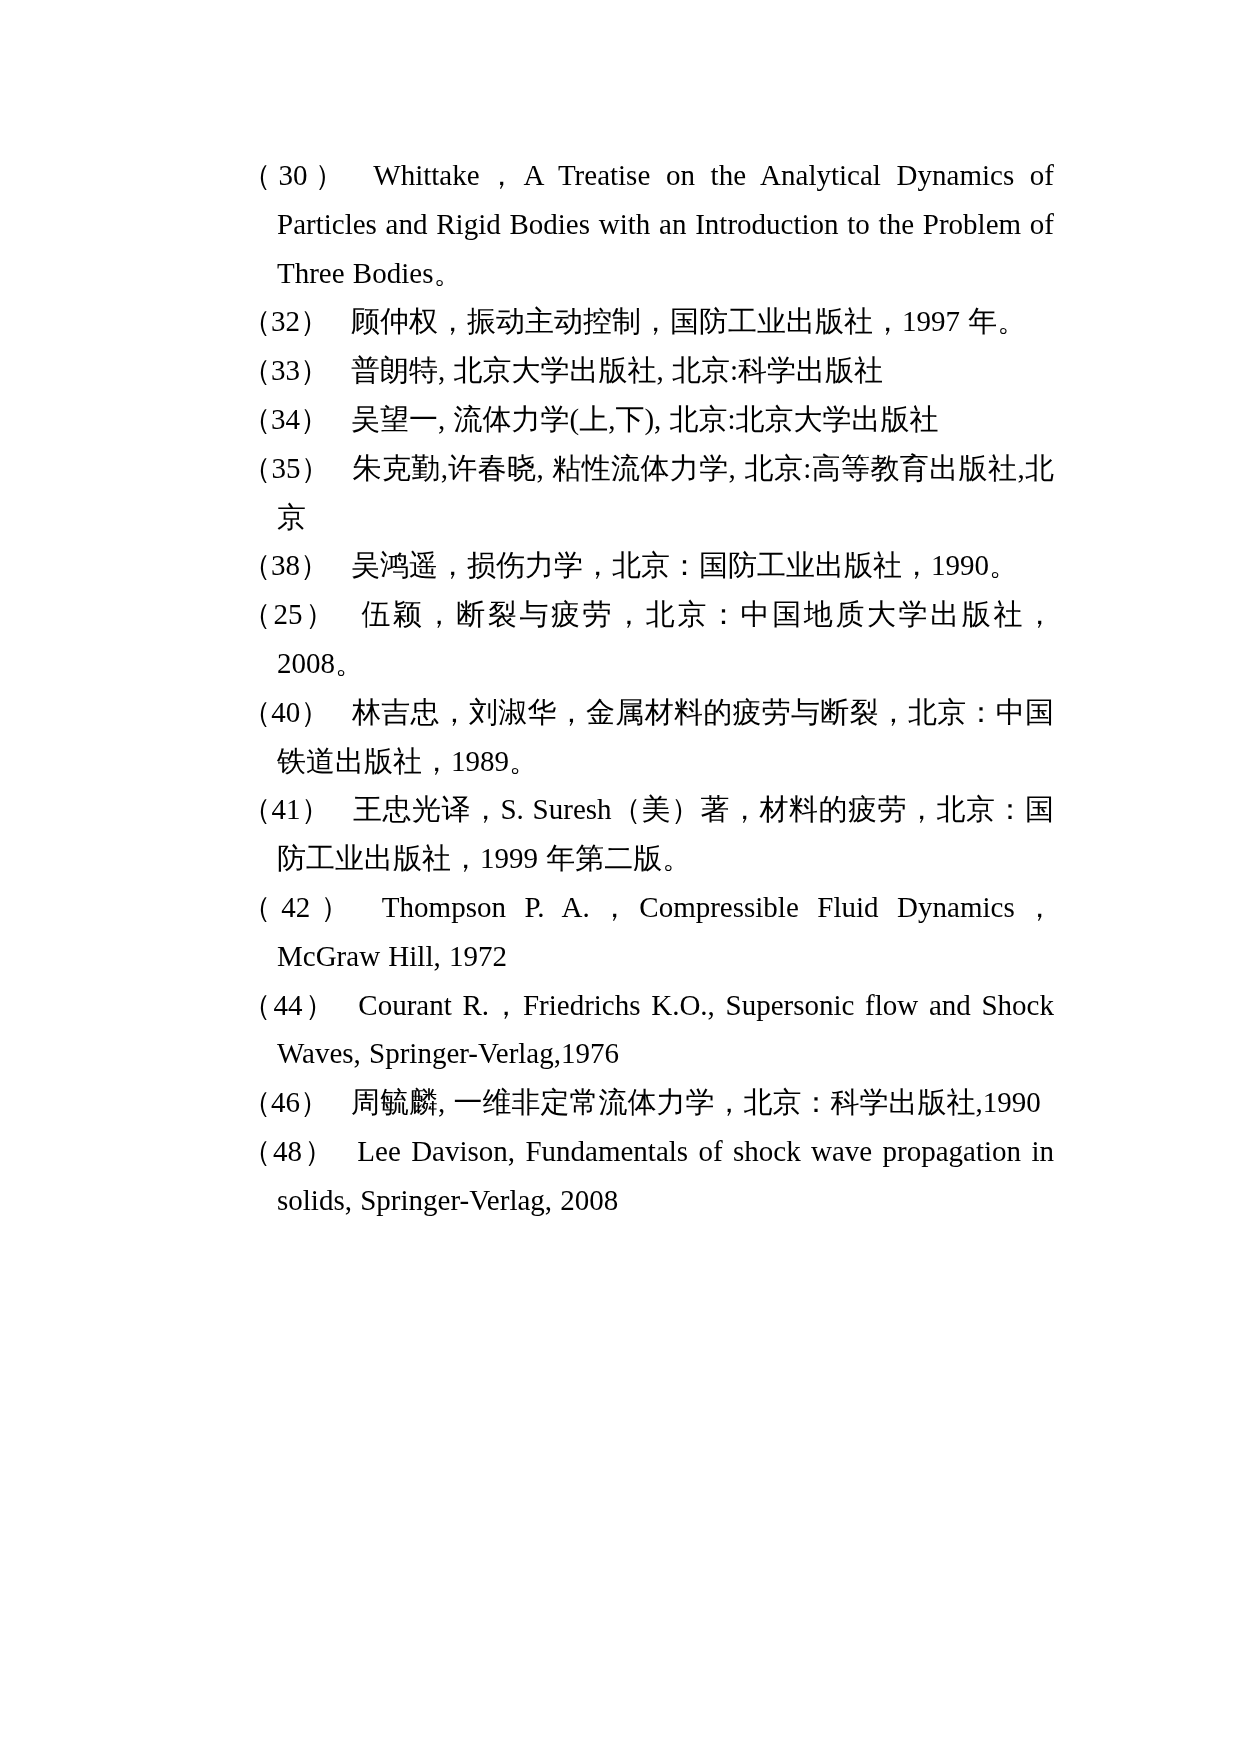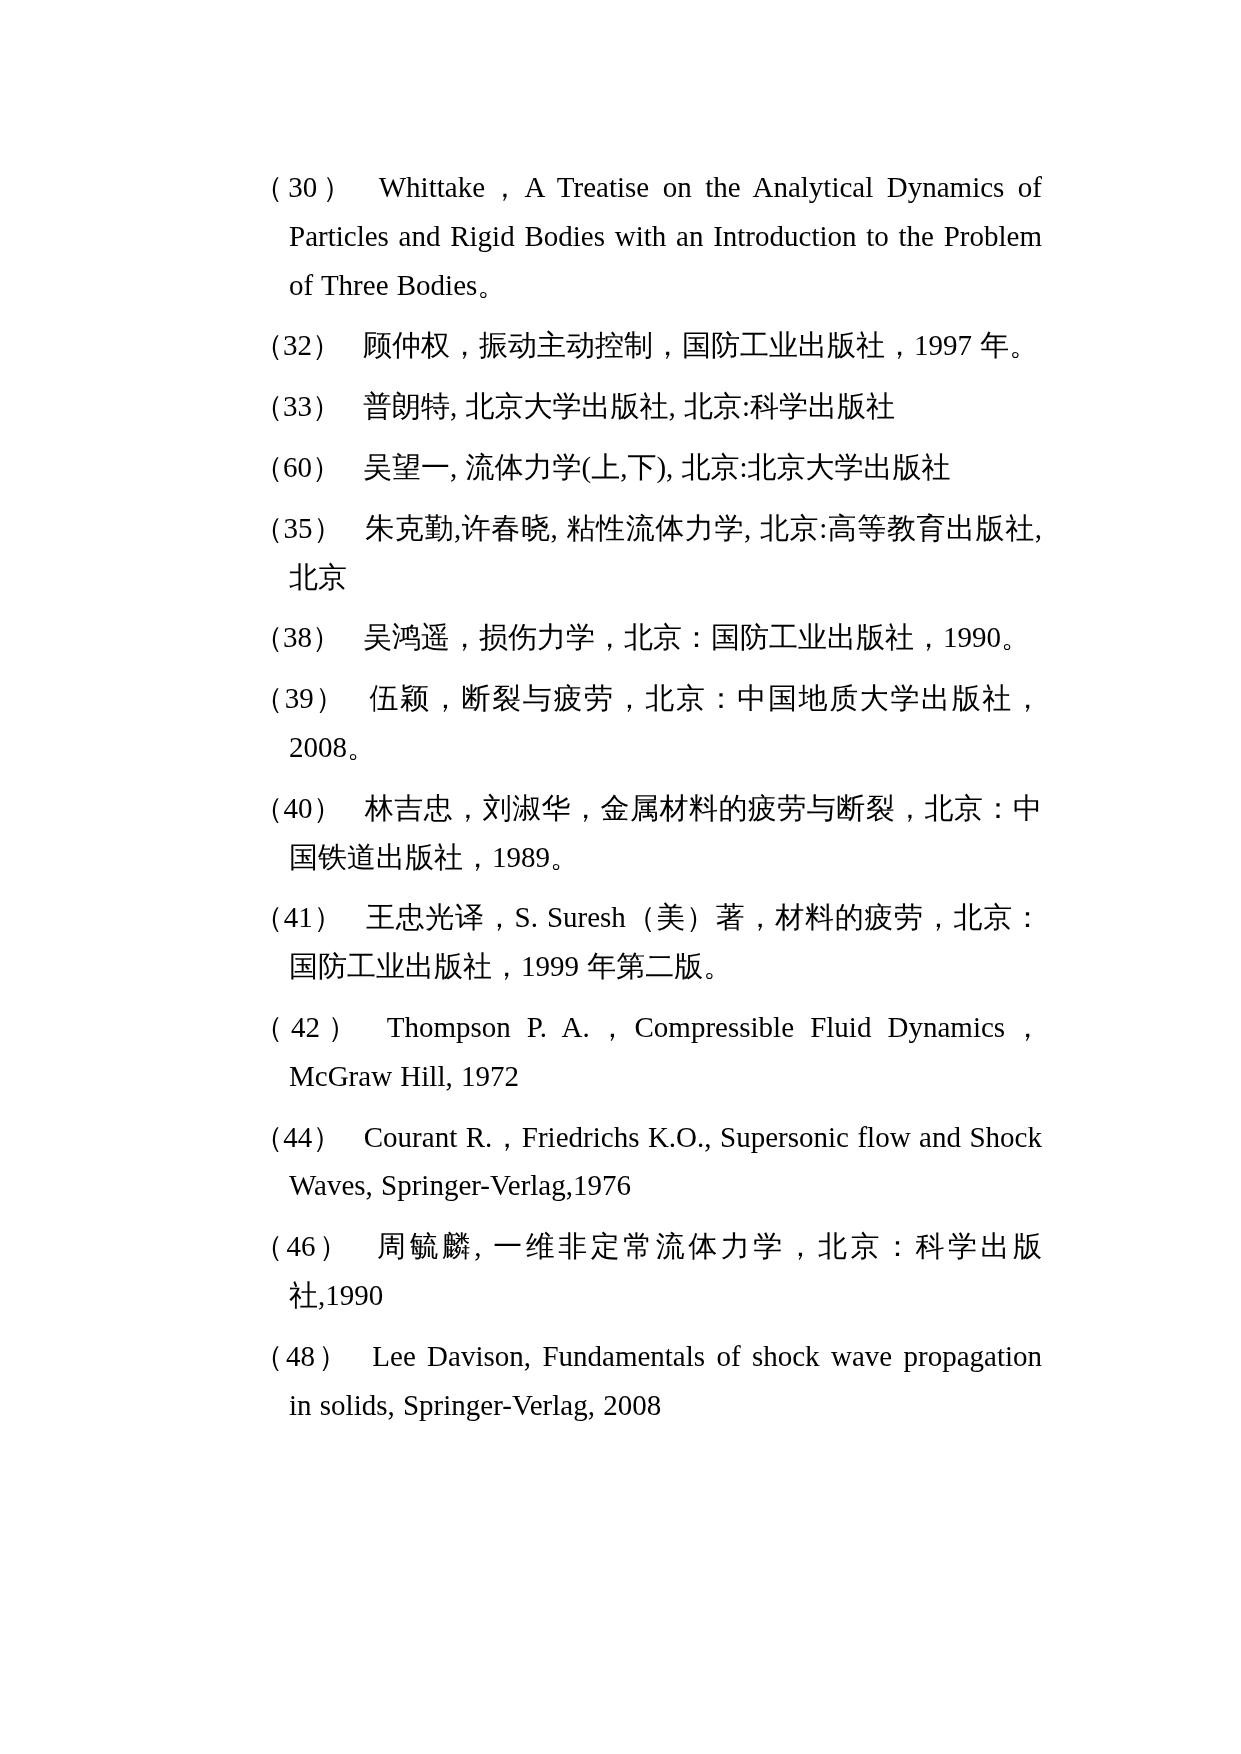--- a/index.html
+++ b/index.html
@@ -17,21 +17,21 @@
     font-family: "Liberation Serif", "DejaVu Serif", serif;
     overflow: hidden;
   }
   .content {
     position: absolute;
     left: 242px;
     top: 151px;
     width: 812px;
   }
   .ref {
-    margin: 12px;
+    margin: 0;
     padding-left: 35px;
     text-indent: -35px;
     text-align: justify;
     font-size: 29px;
     line-height: 48.8px;
     word-spacing: 1px;
   }
   .ref-num {
     white-space: nowrap;
   }
@@ -46,29 +46,29 @@
 <div class="page">
   <div class="content">
 
     <p class="ref"><span class="ref-num">（30）</span><span class="num-gap"></span><span class="ref-text">Whittake，A Treatise on the Analytical Dynamics of Particles and Rigid Bodies with an Introduction to the Problem of Three Bodies。</span></p>
 
 
     <p class="ref"><span class="ref-num">（32）</span><span class="num-gap"></span><span class="ref-text">顾仲权，振动主动控制，国防工业出版社，1997 年。</span></p>
 
     <p class="ref"><span class="ref-num">（33）</span><span class="num-gap"></span><span class="ref-text">普朗特, 北京大学出版社, 北京:科学出版社</span></p>
 
-    <p class="ref"><span class="ref-num">（60）</span><span class="num-gap"></span><span class="ref-text">吴望一, 流体力学(上,下), 北京:北京大学出版社</span></p>
+    <p class="ref"><span class="ref-num">（34）</span><span class="num-gap"></span><span class="ref-text">吴望一, 流体力学(上,下), 北京:北京大学出版社</span></p>
 
     <p class="ref"><span class="ref-num">（35）</span><span class="num-gap"></span><span class="ref-text">朱克勤,许春晓, 粘性流体力学, 北京:高等教育出版社,北京</span></p>
 
 
 
     <p class="ref"><span class="ref-num">（38）</span><span class="num-gap"></span><span class="ref-text">吴鸿遥，损伤力学，北京：国防工业出版社，1990。</span></p>
 
-    <p class="ref"><span class="ref-num">（39）</span><span class="num-gap"></span><span class="ref-text">伍颖，断裂与疲劳，北京：中国地质大学出版社，2008。</span></p>
+    <p class="ref"><span class="ref-num">（25）</span><span class="num-gap"></span><span class="ref-text">伍颖，断裂与疲劳，北京：中国地质大学出版社，2008。</span></p>
 
     <p class="ref"><span class="ref-num">（40）</span><span class="num-gap"></span><span class="ref-text">林吉忠，刘淑华，金属材料的疲劳与断裂，北京：中国铁道出版社，1989。</span></p>
 
     <p class="ref"><span class="ref-num">（41）</span><span class="num-gap"></span><span class="ref-text">王忠光译，S. Suresh（美）著，材料的疲劳，北京：国防工业出版社，1999 年第二版。</span></p>
 
     <p class="ref"><span class="ref-num">（42）</span><span class="num-gap"></span><span class="ref-text">Thompson P. A.，Compressible Fluid Dynamics，McGraw Hill, 1972</span></p>
 
 
     <p class="ref"><span class="ref-num">（44）</span><span class="num-gap"></span><span class="ref-text">Courant R.，Friedrichs K.O., Supersonic flow and Shock Waves, Springer-Verlag,1976</span></p>
 

